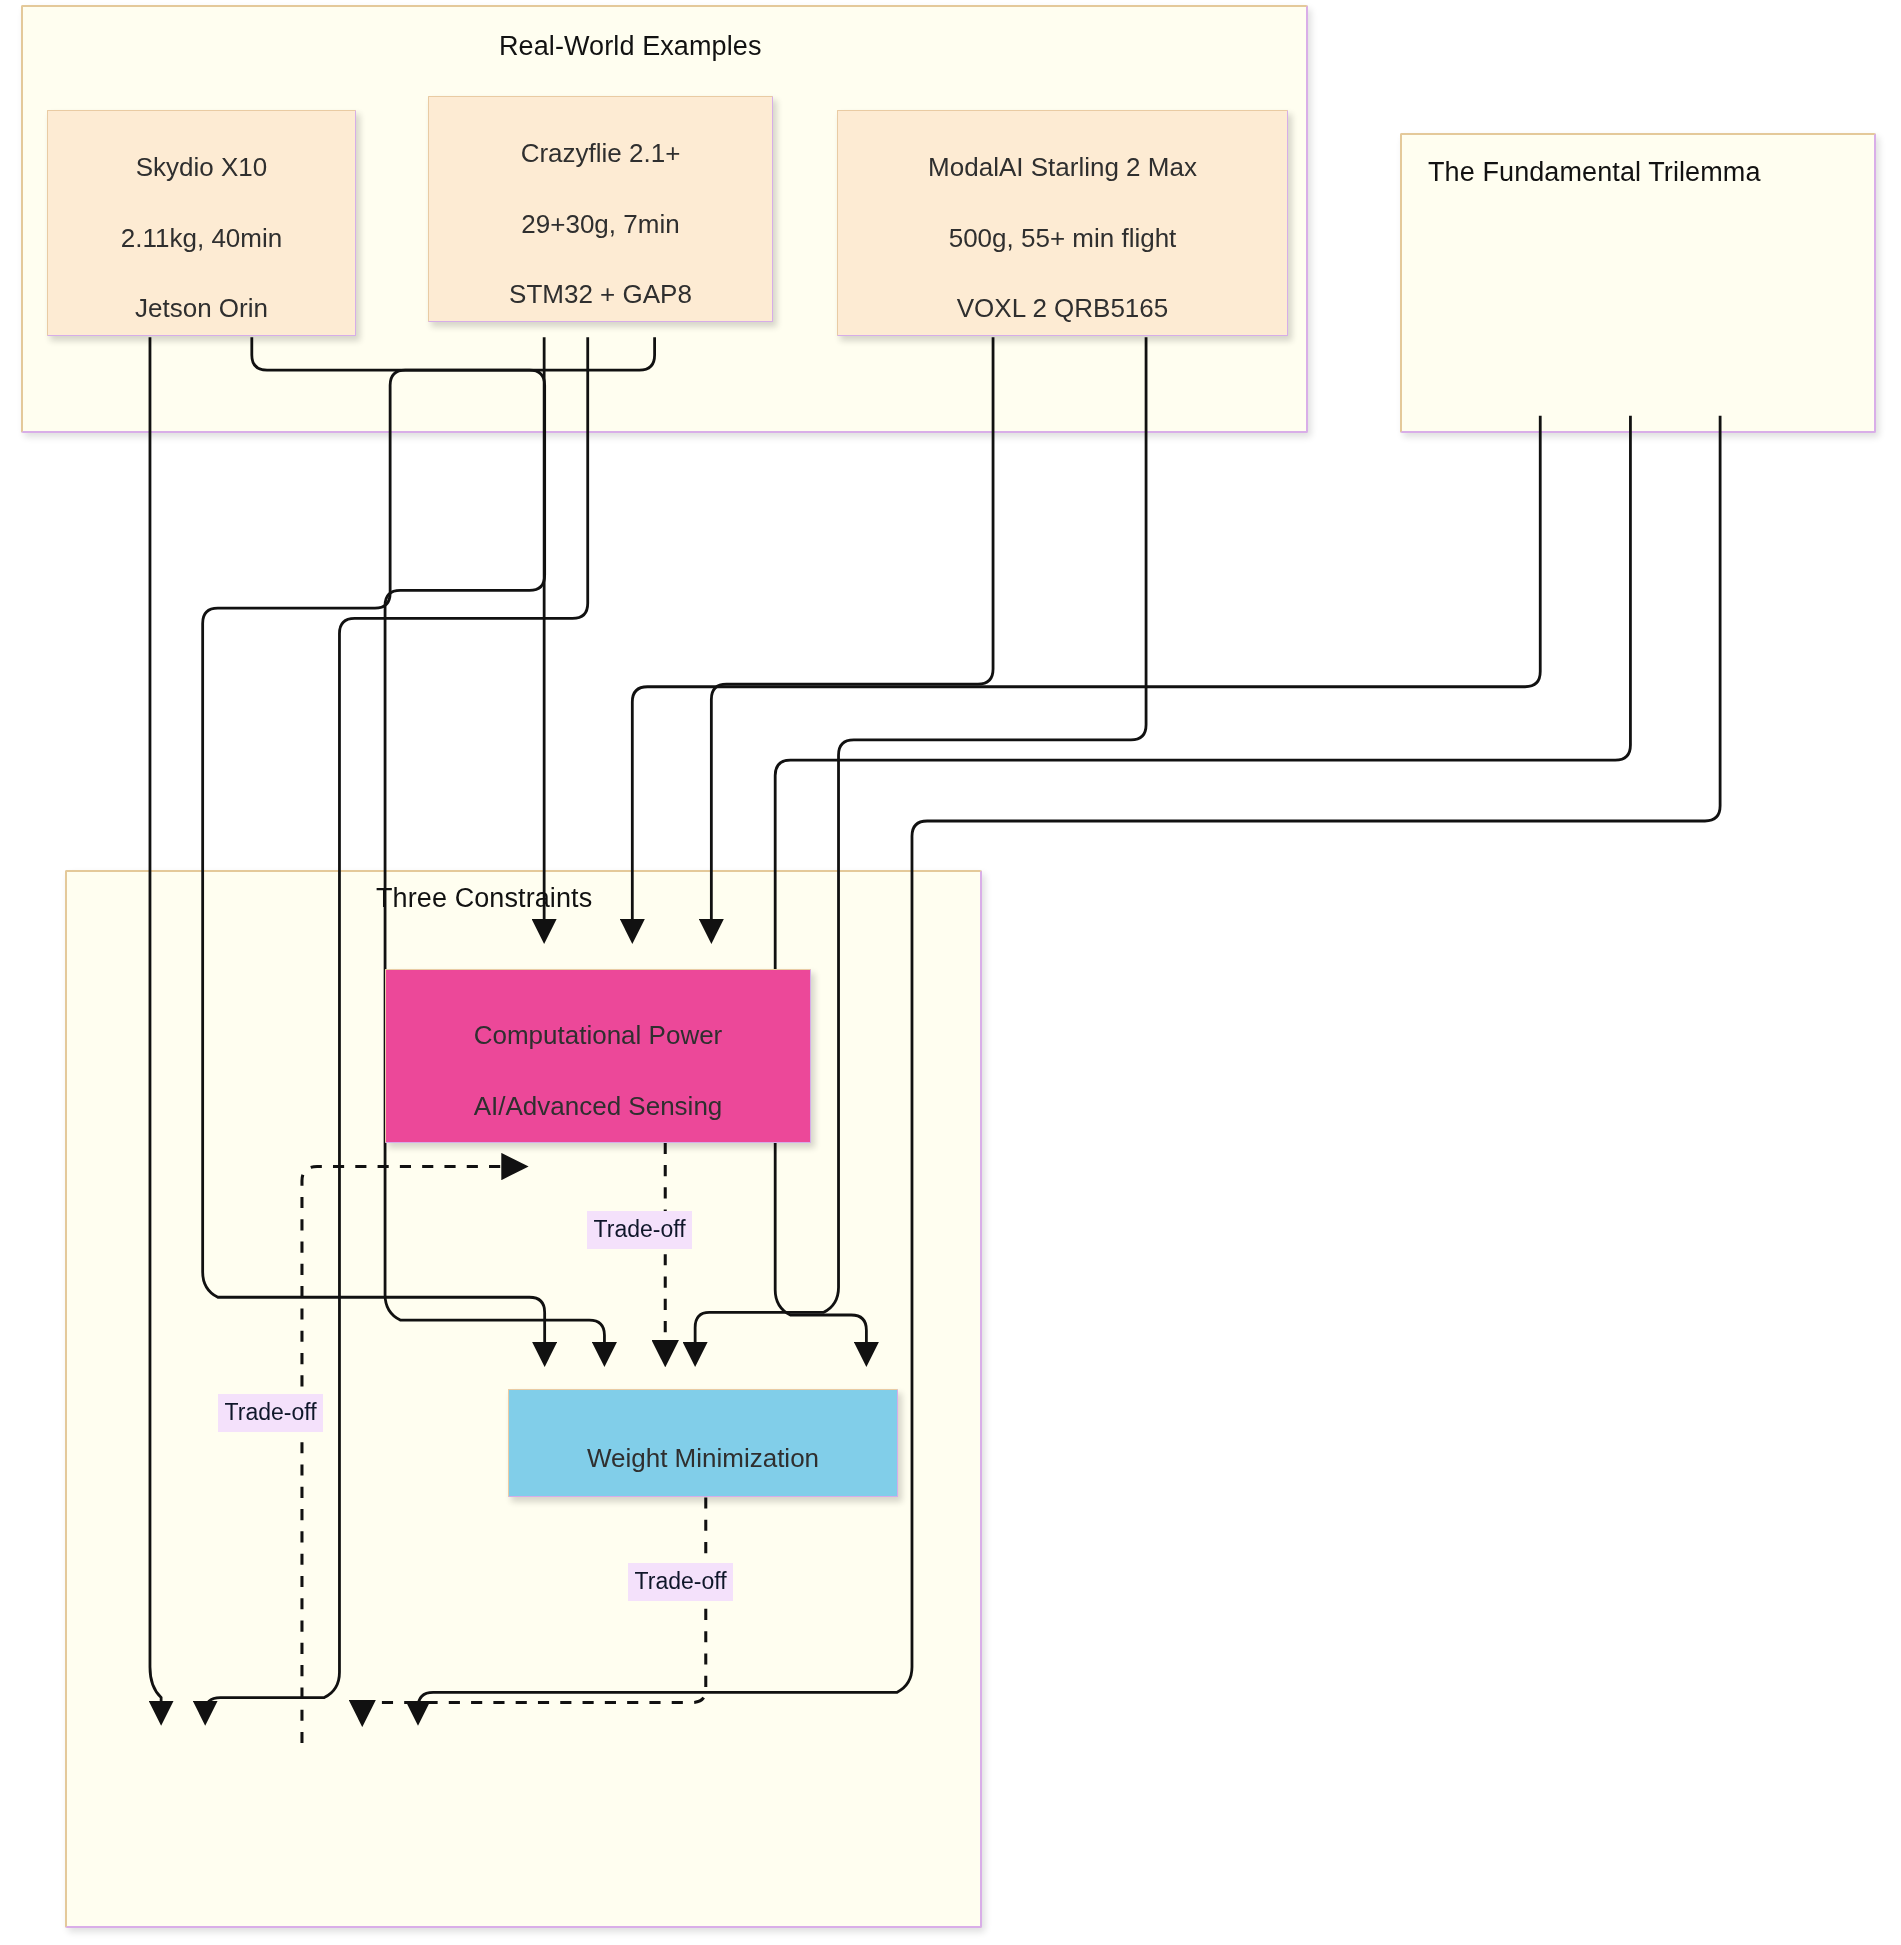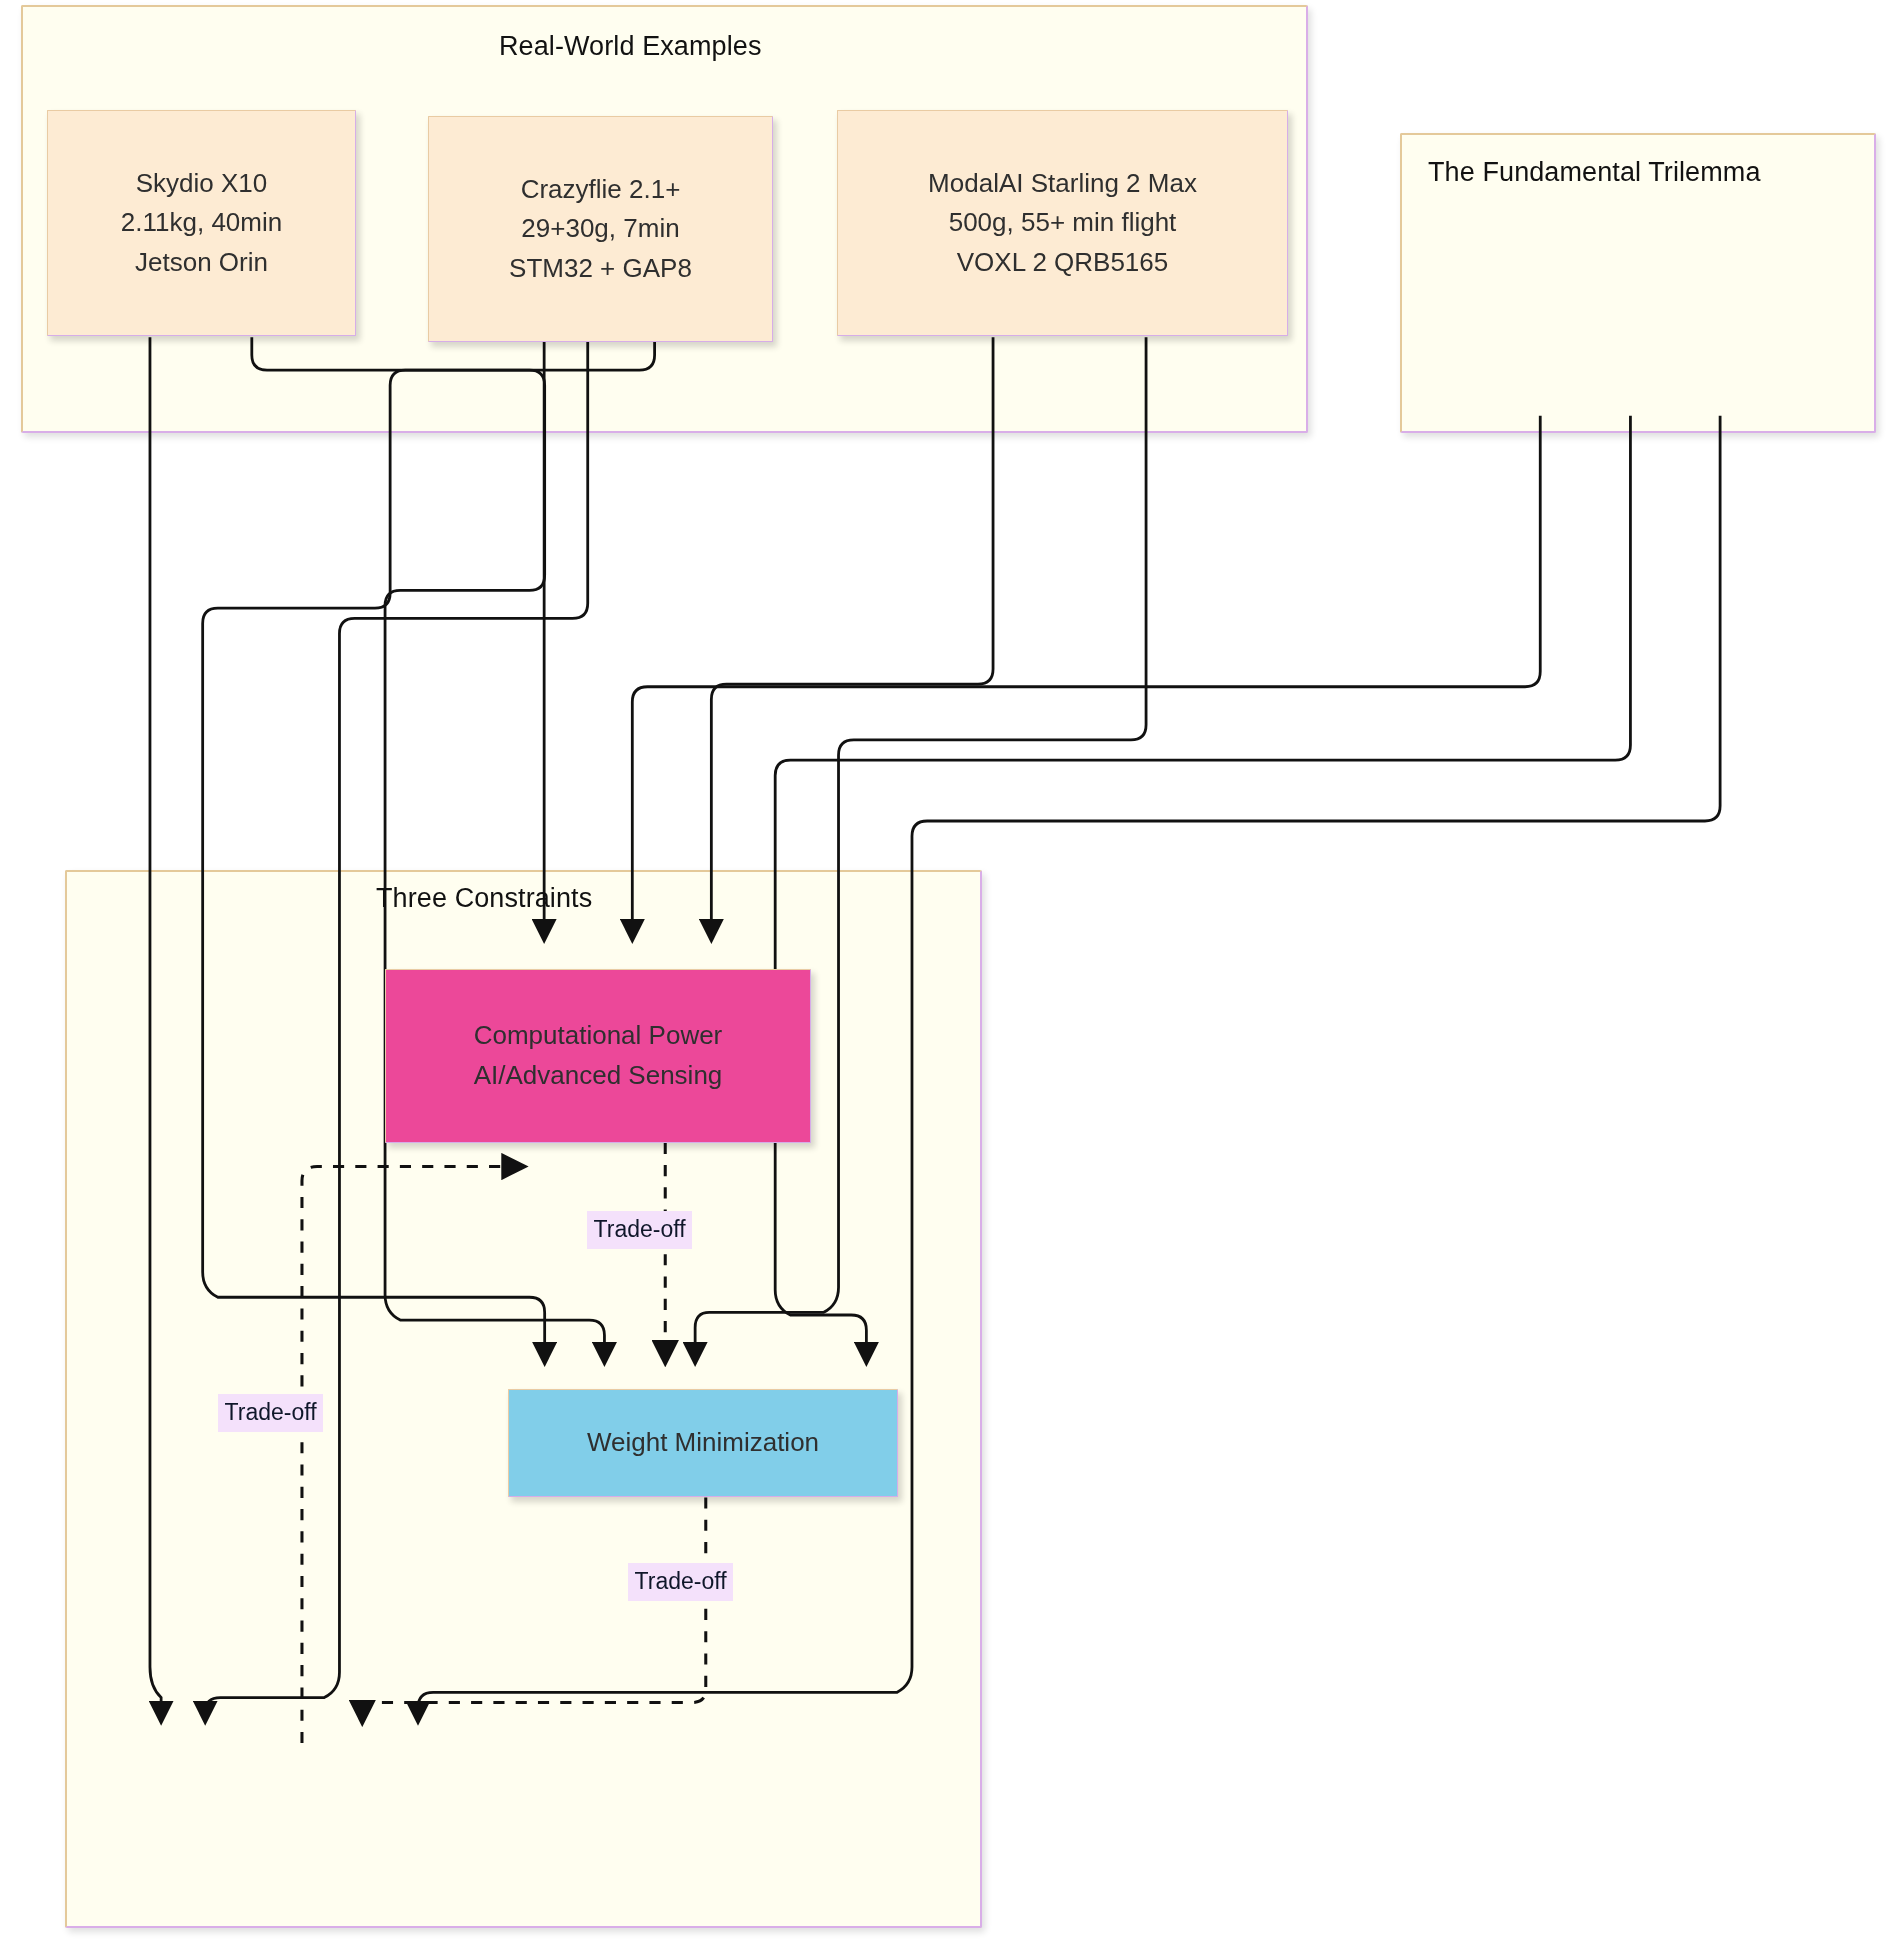--- a/index.html
+++ b/index.html
@@ -8,21 +8,21 @@
   svg.layer{position:absolute;left:0;top:0;width:1902px;height:1946px;pointer-events:none;}
 
   
   .subgraph{position:absolute;background:#FFFEF0;border:2px solid #E4C99A;border-right-color:#D9AEE8;border-bottom-color:#D9AEE8;border-radius:2px;box-shadow:3px 4px 7px rgba(0,0,0,0.13);box-sizing:border-box;}
   .sg-title{position:absolute;font-size:27px;color:#121212;white-space:nowrap;letter-spacing:0.1px;}
 
   
   .node{position:absolute;box-sizing:border-box;display:flex;flex-direction:column;align-items:center;justify-content:center;
         border:1.5px solid #E9CBA3;border-right-color:#D6ADE8;border-bottom-color:#D6ADE8;border-radius:1px;
         box-shadow:3.5px 4.6px 6.6px rgba(0,0,0,0.16);text-align:center;color:#2F2F2F;}
-  .node .ln{display:block;font-size:26px;line-height:1.52;white-space:nowrap;}
+  .node .ln{display:block;font-size:26px;line-height:1.52;white-space:nowrap;margin-top:31px;}
 
   .n-example{background:#FDEBD3;}
   .n-trilemma{background:#FC6242;}
   .n-compute{background:#ec4899;}
   .n-weight{background:#81CEE9;}
   .n-flight{background:#99F79B;}
 
   
   .edgelabel{position:absolute;background:#F4E1FB;color:#0f172a;font-size:23px;line-height:1.0;
              padding:7px 6.6px 8px 6.6px;white-space:nowrap;box-sizing:border-box;}
@@ -92,21 +92,21 @@
       <path d="M596,3440 L596,2330 Q596,2302 626,2302 L1005,2302 L1035,2302"></path>
     </g>
   </svg>
 
   <div class="node n-example" style="left:47px;top:110px;width:309px;height:226px;">
     <span class="ln">Skydio X10</span>
     <span class="ln">2.11kg, 40min</span>
     <span class="ln">Jetson Orin</span>
   </div>
 
-  <div class="node n-example" style="left:428px;top:116px;width:345px;height:226px;">
+  <div class="node n-example" style="left:428px;top:96px;width:345px;height:226px;">
     <span class="ln">Crazyflie 2.1+</span>
     <span class="ln">29+30g, 7min</span>
     <span class="ln">STM32 + GAP8</span>
   </div>
 
   <div class="node n-example" style="left:837px;top:110px;width:451px;height:226px;">
     <span class="ln">ModalAI Starling 2 Max</span>
     <span class="ln">500g, 55+ min flight</span>
     <span class="ln">VOXL 2 QRB5165</span>
   </div>

